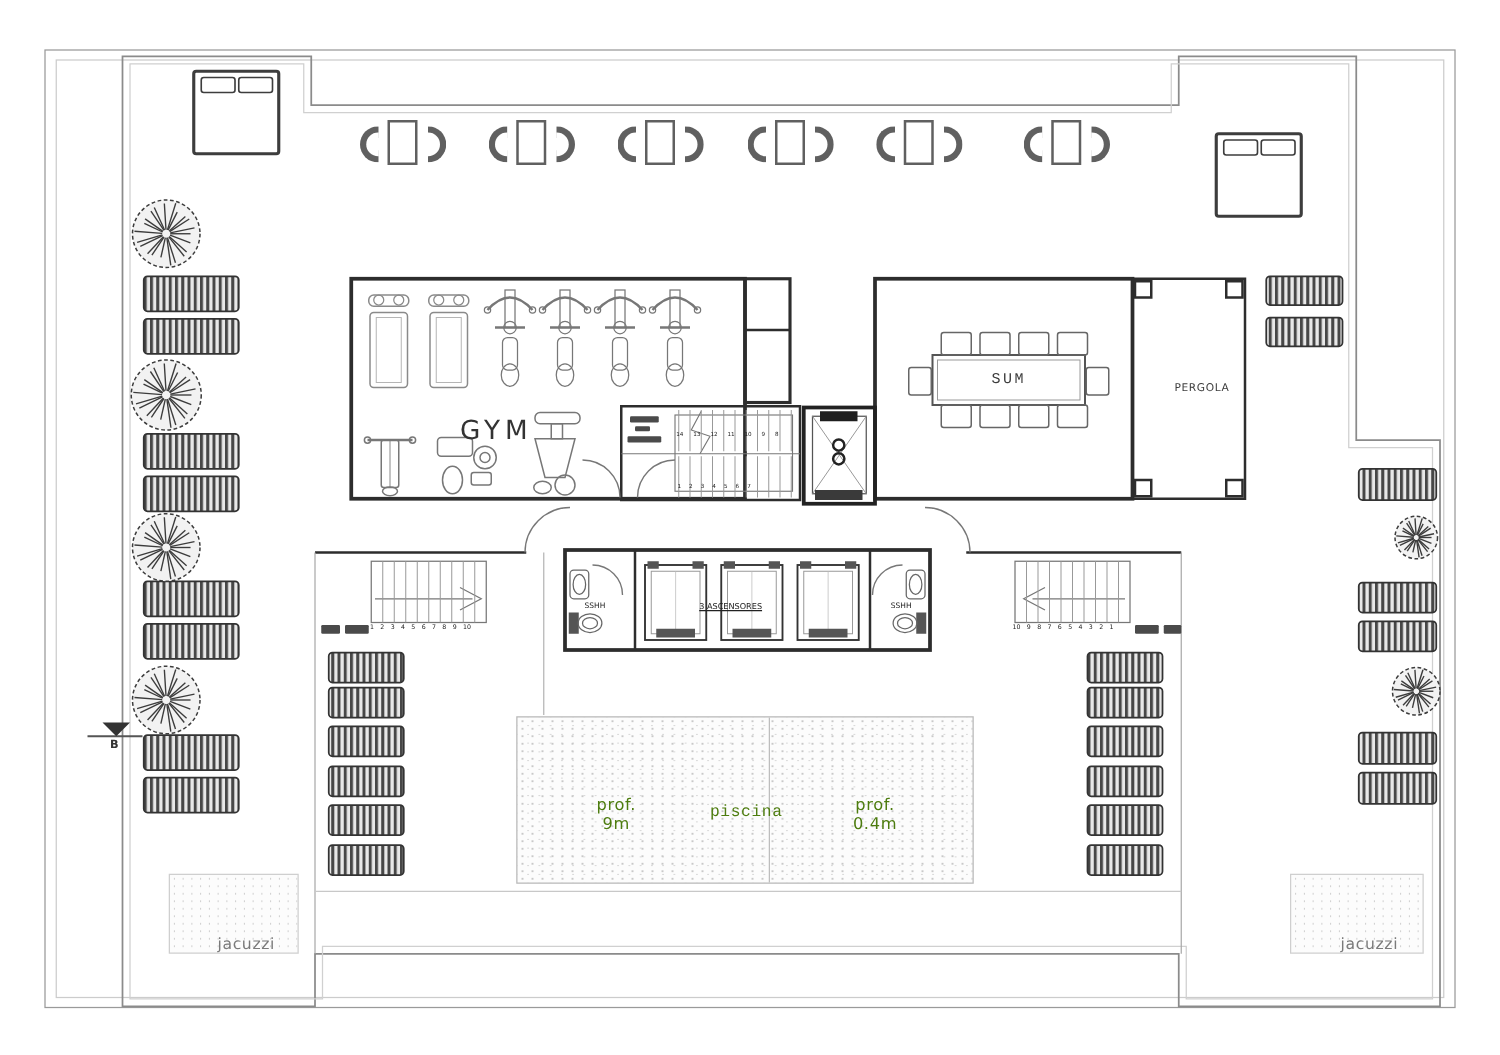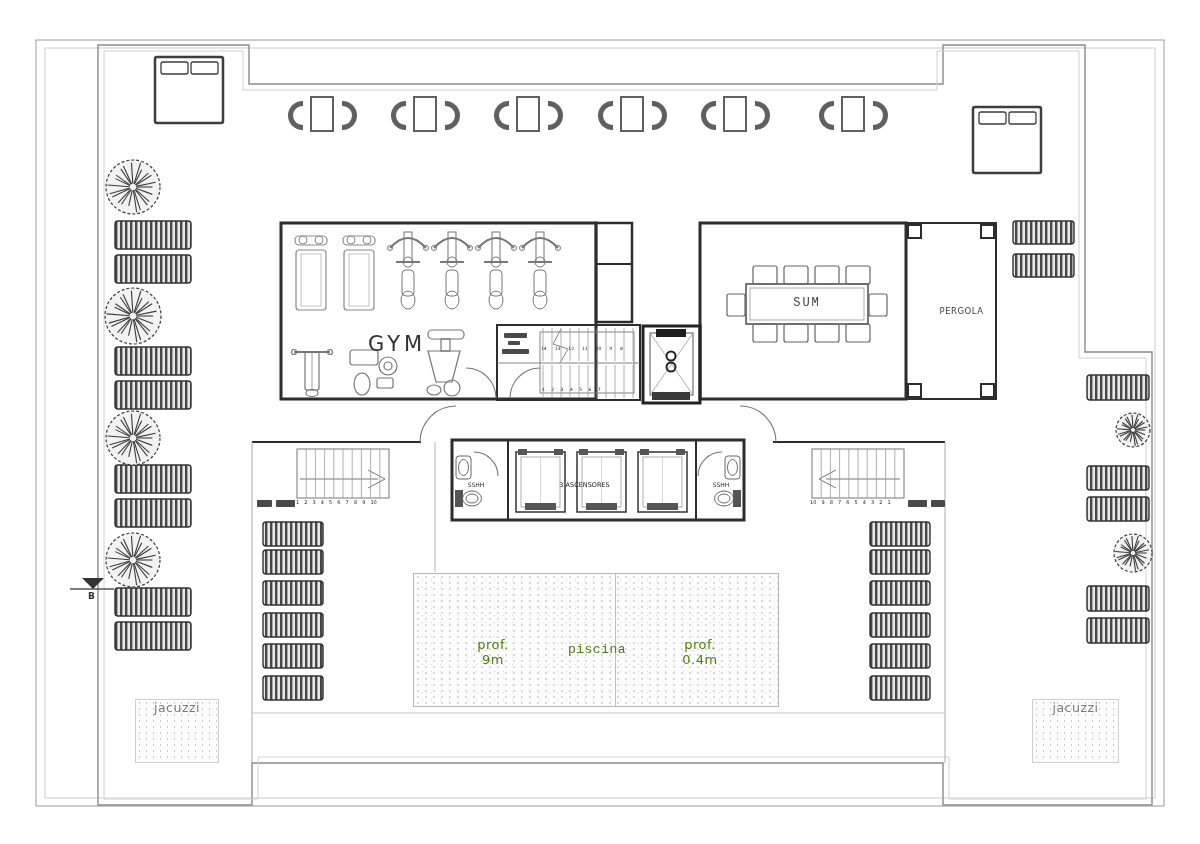--- a/index.html
+++ b/index.html
@@ -9,21 +9,21 @@
   .lbl{position:absolute;color:#555;text-align:center;white-space:nowrap;line-height:1.15;}
   .pool{position:absolute;left:413px;top:573px;width:364px;height:132px;
         background-color:#fcfcfc;border:1px solid #b8b8b8;
         background-image:radial-gradient(#c9c9c9 0.8px, transparent 0.9px),
                          radial-gradient(#d6d6d6 0.7px, transparent 0.8px);
         background-size:8px 6px,9px 7px;background-position:0 0,4px 3px;}
   .pool-divider{position:absolute;left:201px;top:0;width:1px;height:100%;background:#bdbdbd;}
   .jacuzzi{position:absolute;width:82px;height:62px;border:1px solid #cfcfcf;
         background-color:#fcfcfc;
         background-image:radial-gradient(#cccccc 0.7px, transparent 0.8px);
-        background-size:7px 6px;display:flex;align-items:flex-start;justify-content:center;}
+        background-size:7px 6px;display:flex;align-items:flex-end;justify-content:center;padding-left:20px;}
   .jacuzzi span{color:#7a7a7a;font-size:12.5px;letter-spacing:0.5px;}
   #seat-row{position:absolute;inset:0;pointer-events:none;}
   .cchair,.dchair,.stable{position:absolute;background:#fff;box-sizing:content-box;}
   .cchair{width:10px;height:19px;border:5px solid #606060;border-right:none;border-radius:15px 0 0 15px;}
   .dchair{width:10px;height:19px;border:5px solid #606060;border-left:none;border-radius:0 15px 15px 0;}
   .stable{width:20px;height:32px;border:2.5px solid #606060;}
   .gym-lbl{font-size:21px;letter-spacing:4px;color:#333;}
   .sum-lbl{font-size:12px;letter-spacing:2px;color:#3d3d3d;font-family:Liberation Mono, monospace;}
   .pergola-lbl{font-size:8.5px;letter-spacing:0.5px;color:#3d3d3d;}
   .tiny{font-size:6.5px;color:#222;}
@@ -518,21 +518,21 @@
       <div class="stable" style="left: 723px; top: 96px;"></div>
       <div class="dchair" style="left: 755px; top: 101px;"></div>
       <div class="cchair" style="left: 819px; top: 101px;"></div>
       <div class="stable" style="left: 841px; top: 96px;"></div>
       <div class="dchair" style="left: 873px; top: 101px;"></div>
     </div>
 
   <div class="lbl gym-lbl" style="left:352px;top:300px;width:90px;margin-top:32px;">GYM</div>
   <div class="lbl sum-lbl" style="left:746px;top:297px;width:122px;">SUM</div>
   <div class="lbl pergola-lbl" style="left:906px;top:307px;width:111px;">PERGOLA</div>
-  <div class="lbl tiny" style="left:510px;top:482px;width:149px;">3 ASCENSORES</div>
+  <div class="lbl tiny" style="left:510px;top:482px;width:149px;text-decoration:underline;">3 ASCENSORES</div>
   <div class="lbl tiny" style="left:452px;top:482px;width:48px;font-size:6px;">SSHH</div>
   <div class="lbl tiny" style="left:698px;top:482px;width:46px;font-size:6px;">SSHH</div>
   <div class="lbl nums" style="left:296px;top:500px;width:94px;word-spacing:3.5px;text-align:left;">1 2 3 4 5 6 7 8 9 10</div>
   <div class="lbl nums" style="left:810px;top:500px;width:94px;word-spacing:3.5px;text-align:left;">10 9 8 7 6 5 4 3 2 1</div>
   <div class="lbl nums" style="left:541px;top:346px;font-size:4.5px;word-spacing:6.5px;text-align:left;">14 13 12 11 10 9 8</div>
   <div class="lbl nums" style="left:542px;top:387px;font-size:4.5px;word-spacing:5px;text-align:left;">1 2 3 4 5 6 7</div>
   <div class="lbl pool-lbl" style="left:438px;top:638px;width:110px;">
     <div>prof.</div>
     <div>9m</div>
   </div>

